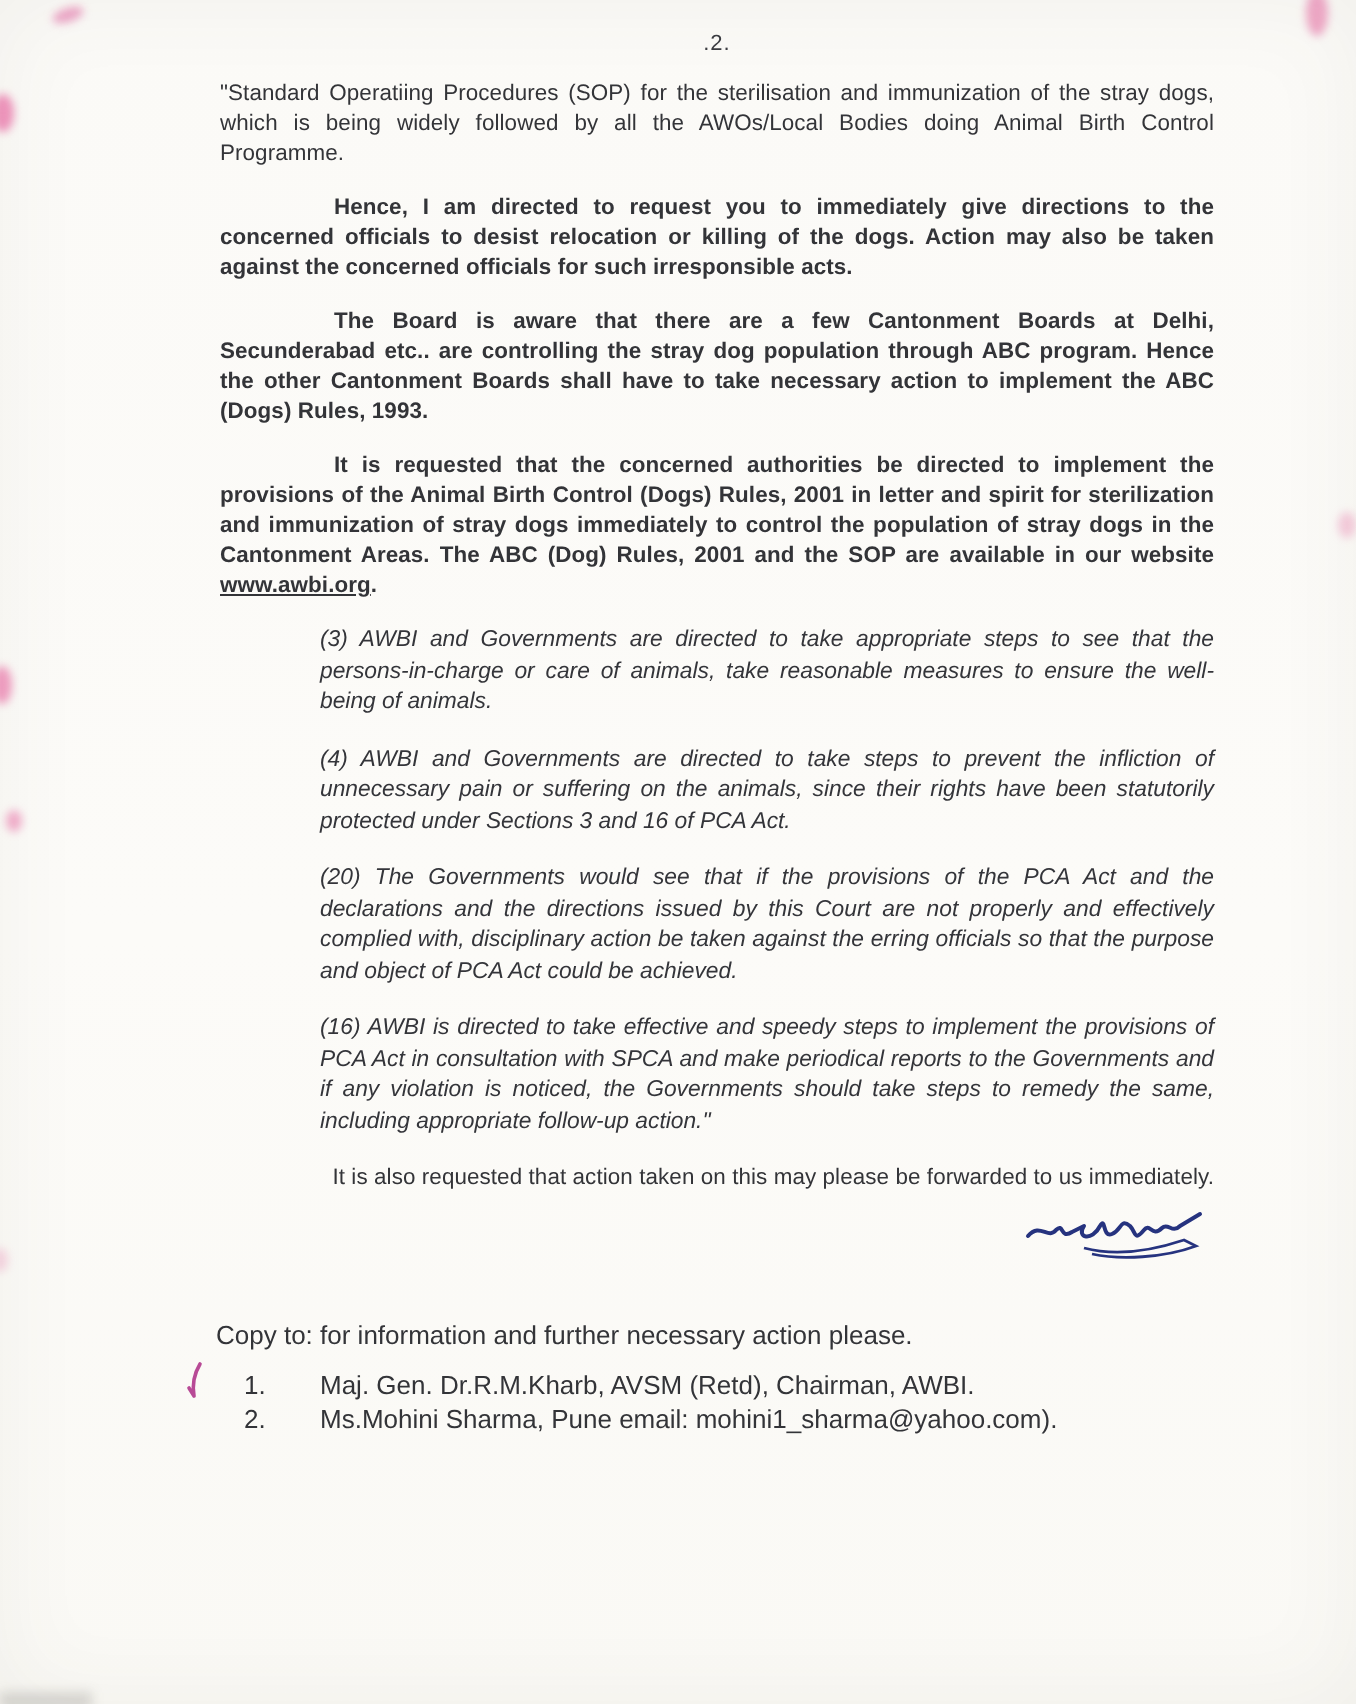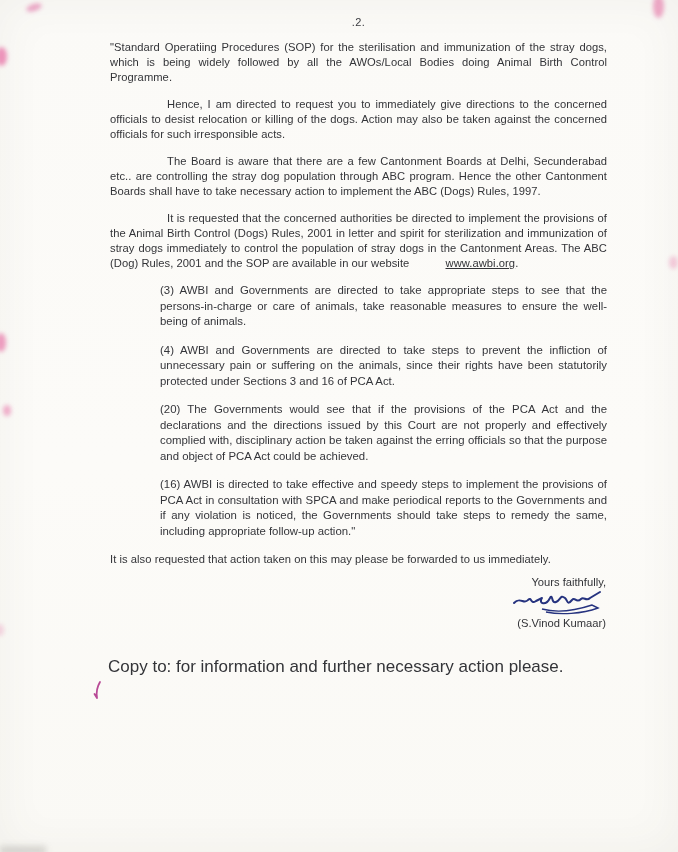--- a/index.html
+++ b/index.html
@@ -31,54 +31,54 @@
     margin-bottom: 12px;
     color: #3a3b40;
   }
   .para {
     margin: 0 0 12px 0;
     font-size: 11.2px;
     line-height: 15px;
     text-align: justify;
     letter-spacing: 0.05px;
   }
-  .para.indent { text-indent: 57px; }
+  .para.indent { text-indent: 57px; font-weight: bold; }
   .para.indent-lg { text-indent: 85px; }
   .weblink {
     color: #333438;
     text-decoration: underline;
     cursor: pointer;
-    margin-left: 33px;
   }
   .quote {
     margin: 0 0 13px 50px;
     font-size: 11.4px;
     line-height: 15.5px;
+    font-style: italic;
     text-align: justify;
     color: #34353a;
   }
   .para.final {
     margin-top: 2px;
     margin-bottom: 8px;
-    text-align: left;
+    text-align: right;
   }
   .closing {
     text-align: right;
     font-size: 11.2px;
     line-height: 15px;
     margin-top: 6px;
     padding-right: 1px;
   }
   .signature {
     display: inline-block;
     margin: -2px 2px -6px 0;
   }
   .copyto {
     margin-top: 28px;
-    font-size: 17px;
+    font-size: 13px;
     line-height: 15px;
   }
   .copy-label { margin-left: -2px; }
   .copy-list { margin-top: 10px; }
   .copy-item { padding-left: 12px; margin-bottom: 2px; }
   .copy-item .num {
     display: inline-block;
     width: 38px;
   }
   
@@ -129,42 +129,48 @@
   </svg>
 
   <div class="content">
 
     <div class="page-number">.2.</div>
 
     <p class="para">"Standard Operatiing Procedures (SOP) for the sterilisation and immunization of the stray dogs, which is being widely followed by all the AWOs/Local Bodies doing Animal Birth Control Programme.</p>
 
     <p class="para indent">Hence, I am directed to request you to immediately give directions to the concerned officials to desist relocation or killing of the dogs. Action may also be taken against the concerned officials for such irresponsible acts.</p>
 
-    <p class="para indent">The Board is aware that there are a few Cantonment Boards at Delhi, Secunderabad etc.. are controlling the stray dog population through ABC program. Hence the other Cantonment Boards shall have to take necessary action to implement the ABC (Dogs) Rules, 1997.</p>
+    <p class="para indent">The Board is aware that there are a few Cantonment Boards at Delhi, Secunderabad etc.. are controlling the stray dog population through ABC program. Hence the other Cantonment Boards shall have to take necessary action to implement the ABC (Dogs) Rules, 1993.</p>
 
     <p class="para indent"><span>It is requested that the concerned authorities be directed to implement the provisions of the Animal Birth Control (Dogs) Rules, 2001 in letter and spirit for sterilization and immunization of stray dogs immediately to control the population of stray dogs in the Cantonment Areas. The ABC (Dog) Rules, 2001 and the SOP are available in our website </span><a class="weblink">www.awbi.org</a><span>.</span></p>
 
 
     <p class="quote">(3) AWBI and Governments are directed to take appropriate steps to see that the persons-in-charge or care of animals, take reasonable measures to ensure the well-being of animals.</p>
 
     <p class="quote">(4) AWBI and Governments are directed to take steps to prevent the infliction of unnecessary pain or suffering on the animals, since their rights have been statutorily protected under Sections 3 and 16 of PCA Act.</p>
 
     <p class="quote">(20) The Governments would see that if the provisions of the PCA Act and the declarations and the directions issued by this Court are not properly and effectively complied with, disciplinary action be taken against the erring officials so that the purpose and object of PCA Act could be achieved.</p>
 
     <p class="quote">(16) AWBI is directed to take effective and speedy steps to implement the provisions of PCA Act in consultation with SPCA and make periodical reports to the Governments and if any violation is noticed, the Governments should take steps to remedy the same, including appropriate follow-up action."</p>
 
     <p class="para final">It is also requested that action taken on this may please be forwarded to us immediately.</p>
 
     <div class="closing">
-      <div>Yours faithfully,</div>
       <svg class="signature" width="92" height="30" viewBox="0 0 92 30">
         <path d="M2 15 C 8 8, 12 17, 16 12 C 20 8, 18 17, 24 13 L 30 10 C 26 16, 34 18, 38 10 C 41 5, 39 16, 44 14 C 49 12, 48 6, 53 10 C 56 13, 55 18, 60 12 C 63 8, 64 16, 69 11 C 72 8, 74 14, 78 10 L 88 4" stroke="#26337f" stroke-width="2" fill="none" stroke-linecap="round" stroke-linejoin="round"></path>
         <path d="M30 21 C 45 25, 62 23, 80 17 L 86 20 C 70 26, 48 27, 34 24" stroke="#26337f" stroke-width="1.4" fill="none"></path>
       </svg>
-      <div>(S.Vinod Kumaar)</div>
     </div>
 
     <div class="copyto">
       <div class="copy-label">Copy to: for information and further necessary action please.</div>
+      <div class="copy-list">
+        <div class="copy-item">
+          <span class="num">1.</span><span>Maj. Gen. Dr.R.M.Kharb, AVSM (Retd), Chairman, AWBI.</span>
+        </div>
+        <div class="copy-item">
+          <span class="num">2.</span><span>Ms.Mohini Sharma, Pune email: mohini1_sharma@yahoo.com).</span>
+        </div>
+      </div>
     </div>
 
   </div>
 </div>
 
 </body></html>

